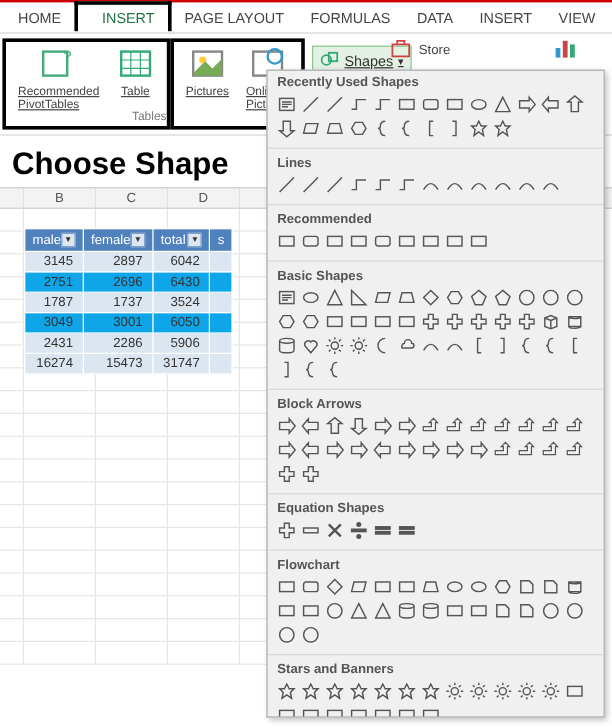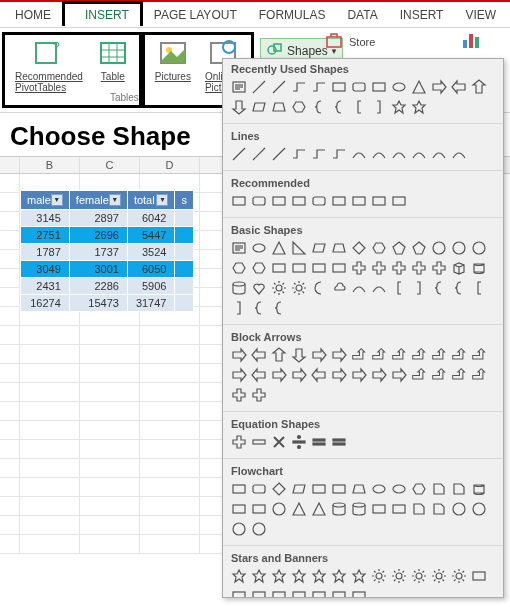--- a/index.html
+++ b/index.html
@@ -9,21 +9,21 @@
 .tab { padding: 4px 11px; font-size: 12px; color: #444; cursor: pointer; }
 .tab.active { color: #217346; border: 3px solid #000; border-bottom: none; font-weight: 400; position: relative; top: -1px; background: #fff; padding-left: 20px; }
 .ribbon { display: flex; height: 85px; border-bottom: 1px solid #d4d4d4; padding: 4px 2px; background: #fff; }
 .group { display: flex; flex-direction: column; align-items: center; padding: 0 6px; border-right: 1px solid #e5e5e5; position: relative; }
 .group-row { display: flex; gap: 6px; }
 .rbtn { display: flex; flex-direction: column; align-items: center; gap: 2px; cursor: pointer; padding: 2px 4px; }
 .rbtn-label { font-size: 10px; color: #444; line-height: 1.1; text-decoration: underline; }
 .iconbox { width: 32px; height: 32px; display: flex; align-items: center; justify-content: center; }
 .group-title { position: absolute; bottom: 2px; left: 0; right: 0; font-size: 10px; color: #777; text-align: right; }
 .boxed { border: 3px solid #000; }
-.shapes-btn { border: 1px solid #8cc98c; background: #e3f0e3; display: flex; align-items: center; gap: 4px; padding: 2px 6px; font-size: 12px; color: #333; cursor: pointer; }
+.shapes-btn { border: 1px solid #8cc98c; background: #e3f0e3; display: flex; align-items: center; gap: 4px; padding: 2px 6px; font-size: 12px; color: #333; cursor: pointer; text-decoration: underline; }
 .shapes-btn .chev { font-size: 9px; }
 .title-text { font-size: 26px; font-weight: 700; padding: 8px 10px 4px 10px; }
 .sheet { position: relative; }
 .colhdr { display: flex; border-top: 1px solid #ccc; border-bottom: 1px solid #ccc; background: #f3f3f3; }
 .colhdr div { flex: 0 0 60px; text-align: center; font-size: 11px; color: #555; border-right: 1px solid #e0e0e0; padding: 2px 0; }
 .grid { position: relative; }
 .grid-row { display: flex; height: 19px; }
 .grid-row div { flex: 0 0 60px; border-right: 1px solid #e5e5e5; border-bottom: 1px solid #e5e5e5; }
 .data-table { position: absolute; left: 20px; top: 34px; border-collapse: collapse; font-size: 11px; }
 .data-table th { background: #4f81bd; color: #fff; padding: 3px 6px; border: 1px solid #fff; font-weight: 400; text-align: left; }
@@ -292,21 +292,21 @@
     </tr>
     <tr>
           <td>3145</td>
           <td>2897</td>
           <td>6042</td>
           <td></td>
         </tr>
     <tr class="alt">
           <td>2751</td>
           <td>2696</td>
-          <td>5447</td>
+          <td>6430</td>
           <td></td>
         </tr>
     <tr>
           <td>1787</td>
           <td>1737</td>
           <td>3524</td>
           <td></td>
         </tr>
     <tr class="alt">
           <td>3049</td>

